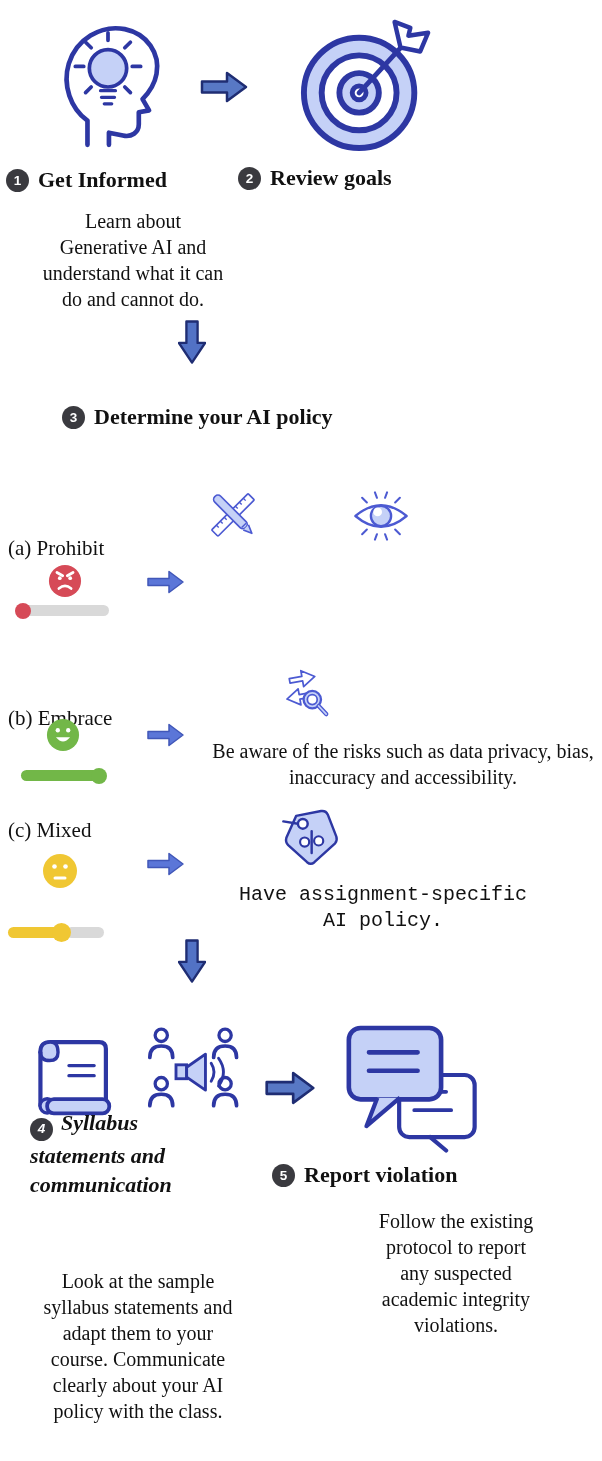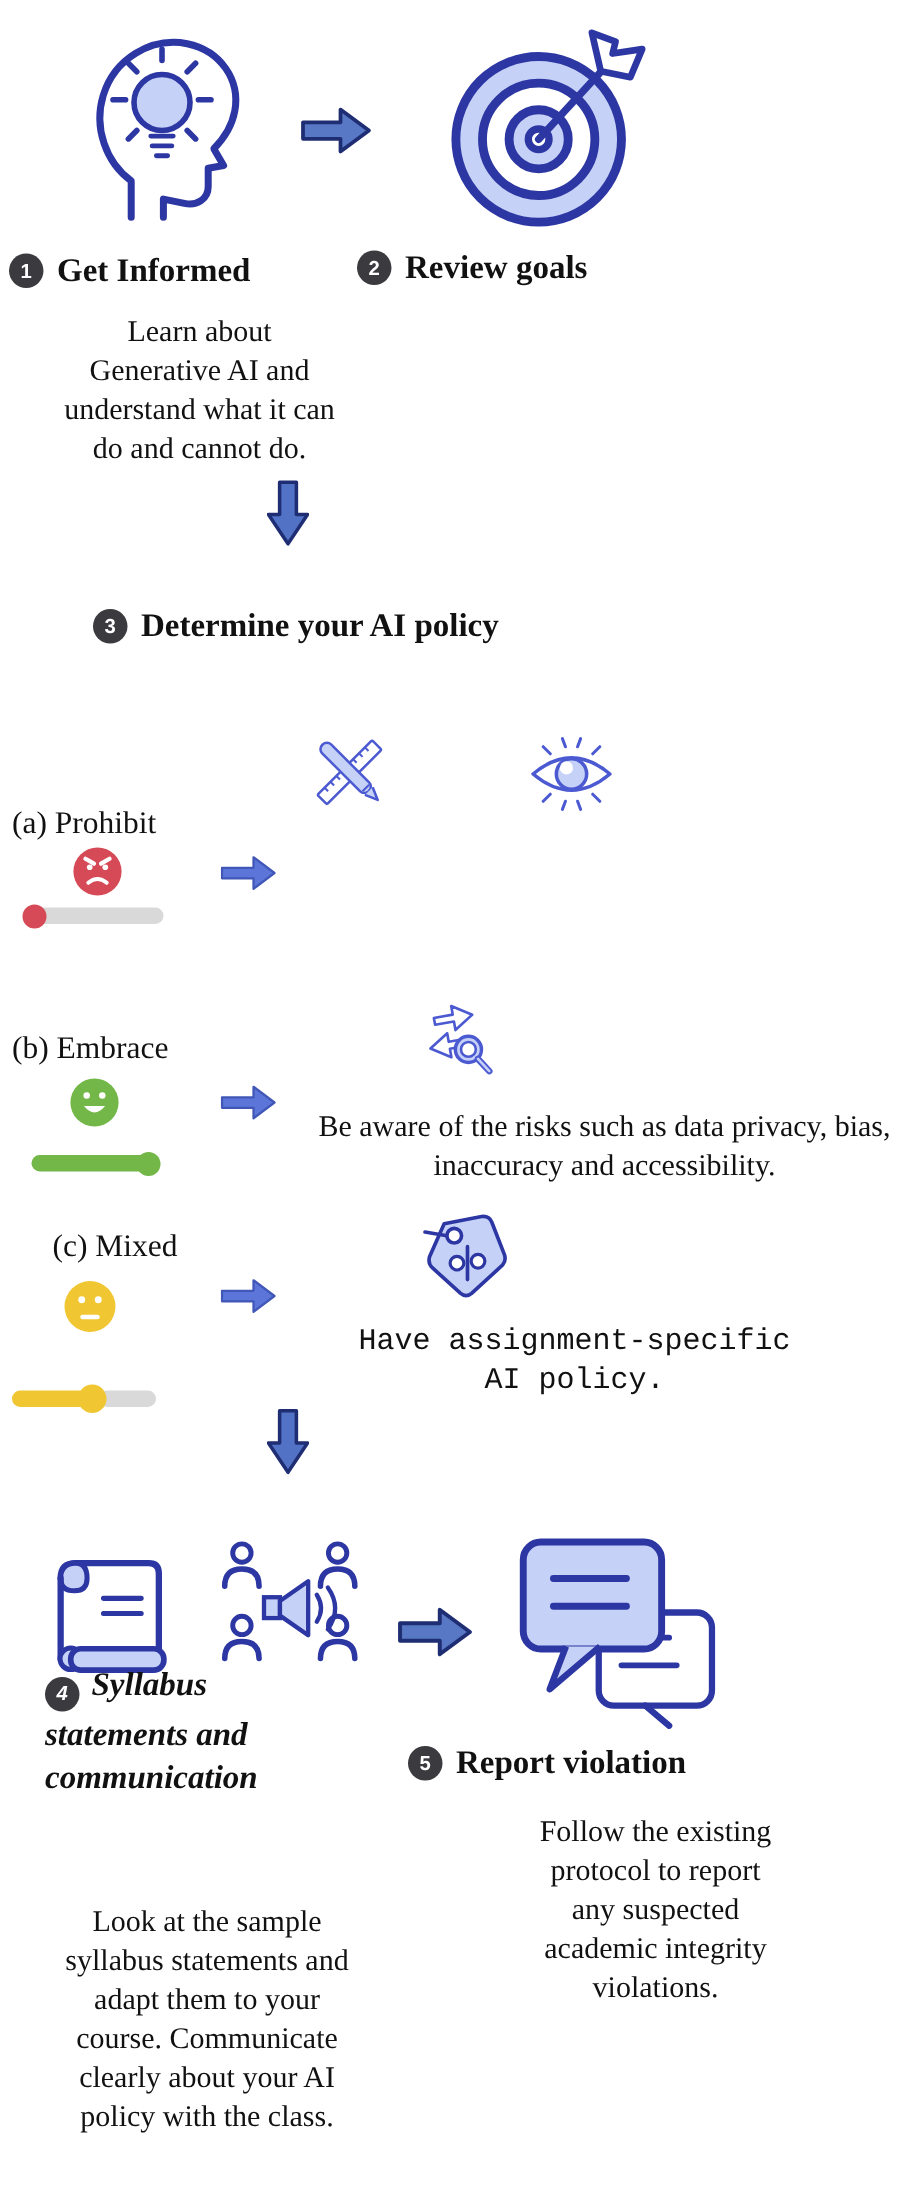--- a/index.html
+++ b/index.html
@@ -116,21 +116,21 @@
   <div class="abs slider" style="left:15px; top:602px; width:94px; height:17px;">
     <div class="track" style="left:6px; right:0; top:3px; background:#d9d9d9;"></div>
     <div class="knob" style="left:0; top:0.5px; width:16px; height:16px; background:#d64a57;"></div>
   </div>
   <div class="abs" style="left:147px; top:569px;">
     <svg width="38" height="26" viewBox="0 0 38 26">
       <polygon points="1,9.5 22,9.5 22,2.5 36,13 22,23.5 22,16.5 1,16.5" fill="#5b76d8" stroke="#4157b8" stroke-width="1.5" stroke-linejoin="round"></polygon>
     </svg>
   </div>
 
-  <div class="abs opt-label" style="left:8px; top:686px;">(b) Embrace</div>
+  <div class="abs opt-label" style="left:8px; top:706px;">(b) Embrace</div>
 
   <div class="abs" style="left:274px; top:650px;">
     <svg width="58" height="76" viewBox="0 0 100 104">
       <g transform="rotate(-10 50 55)">
         <path d="M30 32 H52 V22 L74 36 L52 50 V40 H30 Z" fill="#ffffff" stroke="#4c5ad2" stroke-width="3" stroke-linejoin="round"></path>
         <path d="M64 62 H42 V52 L20 66 L42 80 V70 H64 Z" fill="#ffffff" stroke="#4c5ad2" stroke-width="3" stroke-linejoin="round"></path>
       </g>
       <circle cx="66" cy="72" r="15" fill="#c5d1f7" stroke="#4c5ad2" stroke-width="4"></circle>
       <circle cx="66" cy="72" r="8.5" fill="#ffffff" stroke="#4c5ad2" stroke-width="3"></circle>
       <path d="M77 83 L90 97" stroke="#4c5ad2" stroke-width="7.5" stroke-linecap="round"></path>
@@ -150,21 +150,21 @@
     <div class="track" style="left:0; right:6px; top:3px; background:#72b748;"></div>
     <div class="knob" style="right:0; top:0.5px; width:16px; height:16px; background:#72b748;"></div>
   </div>
   <div class="abs" style="left:147px; top:722px;">
     <svg width="38" height="26" viewBox="0 0 38 26">
       <polygon points="1,9.5 22,9.5 22,2.5 36,13 22,23.5 22,16.5 1,16.5" fill="#5b76d8" stroke="#4157b8" stroke-width="1.5" stroke-linejoin="round"></polygon>
     </svg>
   </div>
   <div class="abs body-text" style="left:199px; top:738px; width:408px;">Be aware of the risks such as data privacy, bias, inaccuracy and accessibility.</div>
 
-  <div class="abs opt-label" style="left:8px; top:818px;margin-left:27px;">(c) Mixed</div>
+  <div class="abs opt-label" style="left:8px; top:818px;">(c) Mixed</div>
 
   <div class="abs" style="left:276px; top:801px;">
     <svg width="64" height="70" viewBox="0 0 105 100">
       <path d="M33 17 L74 9 Q82 8 85 15 L99 51 Q101 57 97 62 L63 93 Q57 98 51 93 L20 65 Q15 60 17 53 Z" fill="#c5d1f7" stroke="#2d37a3" stroke-width="4" stroke-linejoin="round"></path>
       <path d="M12 26 L36 30" stroke="#2d37a3" stroke-width="4" stroke-linecap="round"></path>
       <circle cx="44" cy="30" r="8" fill="#ffffff" stroke="#2d37a3" stroke-width="4"></circle>
       <circle cx="47" cy="60" r="7.5" fill="#ffffff" stroke="#2d37a3" stroke-width="3.5"></circle>
       <circle cx="70" cy="58" r="7.5" fill="#ffffff" stroke="#2d37a3" stroke-width="3.5"></circle>
       <path d="M58.5 42 L58.5 78" stroke="#2d37a3" stroke-width="4" stroke-linecap="round"></path>
     </svg>
@@ -243,15 +243,15 @@
 
   <div class="abs step-title-wrap" style="left:30px; top:1108px; width:200px;font-style:italic;">
     <span class="badge badge-inline">4</span><span>Syllabus statements and communication</span>
   </div>
   <div class="abs step-title" style="left:272px; top:1162px;">
     <span class="badge">5</span>
     <span>Report violation</span>
   </div>
 
   <div class="abs body-text" style="left:39px; top:1268px; width:198px;">Look at the sample syllabus statements and adapt them to your course. Communicate clearly about your AI policy with the class.</div>
-  <div class="abs body-text" style="left:351px; top:1208px; width:172px;">Follow the existing protocol to report any suspected academic integrity violations.</div>
+  <div class="abs body-text" style="left:370px; top:1208px; width:172px;">Follow the existing protocol to report any suspected academic integrity violations.</div>
 
 </div>
 
 </body></html>

